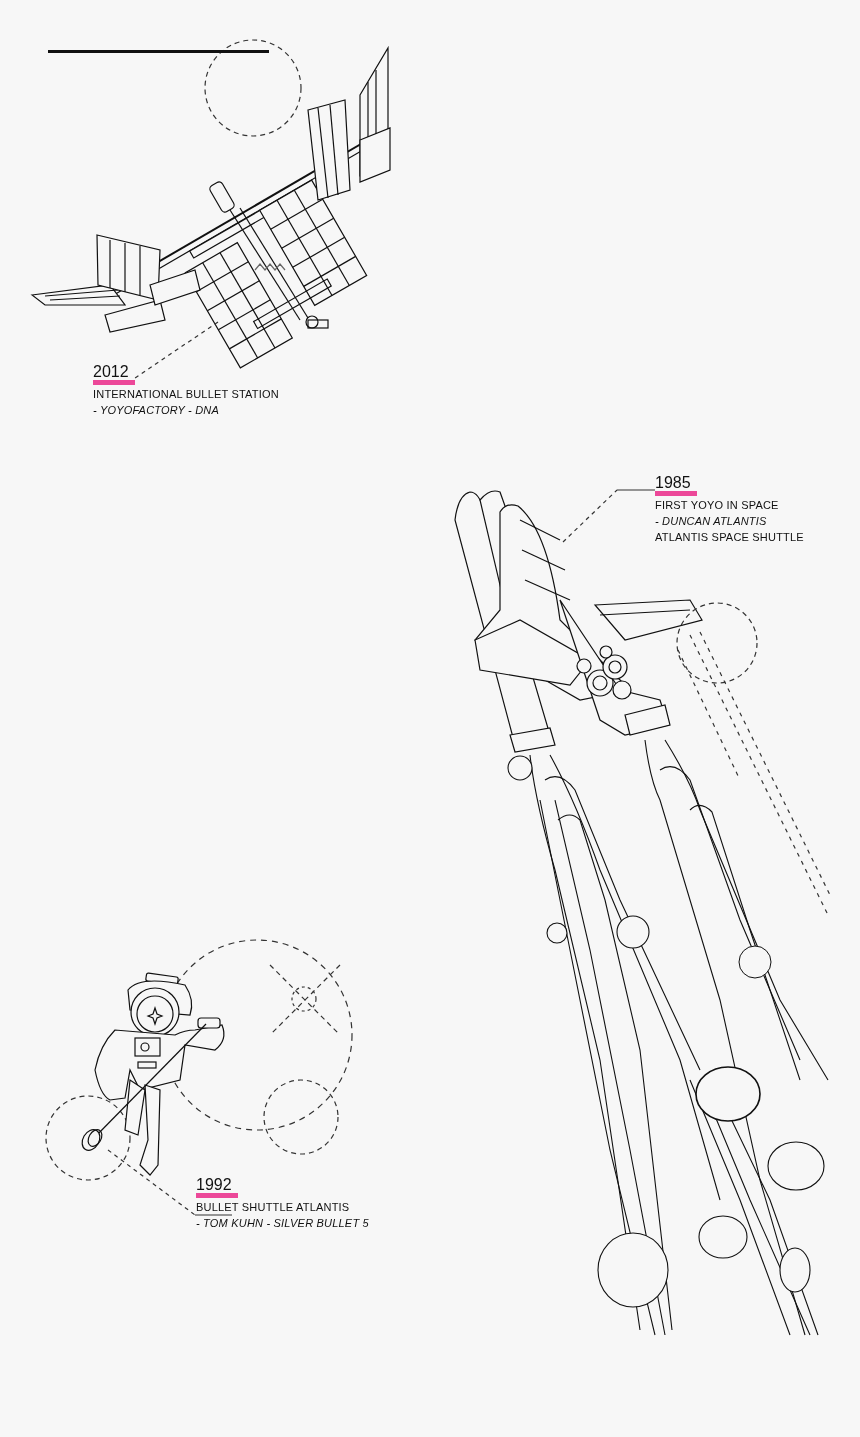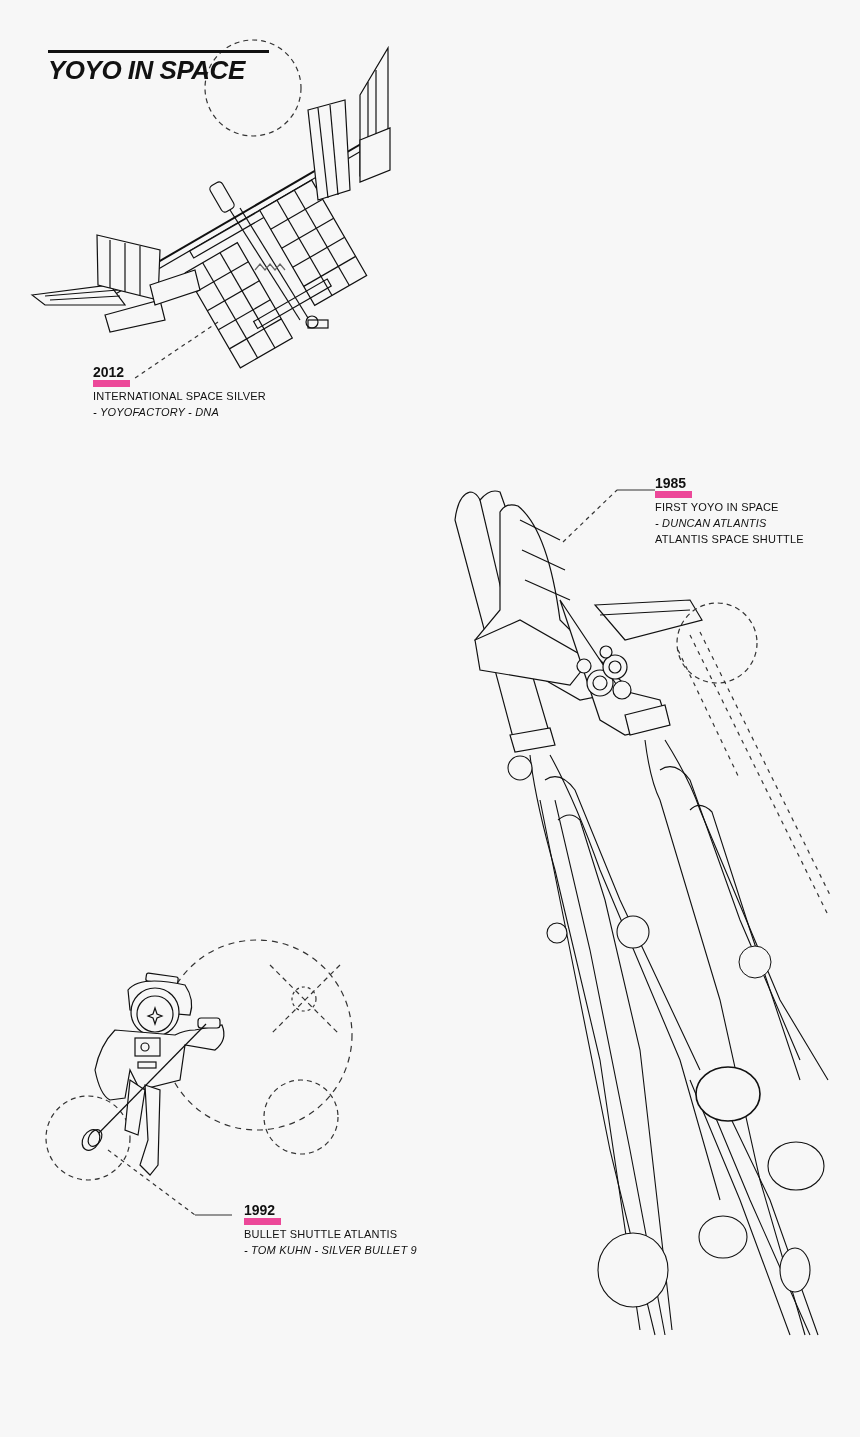--- a/index.html
+++ b/index.html
@@ -16,22 +16,22 @@
     position: absolute; left: 48px; top: 50px; width: 220px;
   }
   .title-rule { height: 3px; background: #111; width: 221px; }
   .title {
     font-size: 26px; font-weight: 700; font-style: italic;
     letter-spacing: -0.5px; margin-top: 3px; line-height: 28px;
     white-space: nowrap;
   }
   .label { position: absolute; font-size: 11px; line-height: 16px; white-space: nowrap; }
   .label .year {
-    display: inline-block; font-weight: 700; font-size: 14px;
-    border-bottom: 7px solid #ec4899; padding-right: 6px; margin-bottom: 1px;
+    display: inline-block; font-weight: 400; font-size: 16px;
+    border-bottom: 5px solid #ec4899; padding-right: 6px; margin-bottom: 1px;
   }
   .label .line { display: block; letter-spacing: 0.2px; }
   .label .sub { font-style: italic; font-size: 11px; }
 </style>
 </head>
 <body>
 
 <svg class="art" viewBox="0 0 860 1437" xmlns="http://www.w3.org/2000/svg" fill="none" stroke="#111" stroke-width="1.2">
 
   <g>
@@ -178,33 +178,32 @@
     <line x1="206" y1="1024" x2="92" y2="1140"></line>
     <ellipse cx="91" cy="1140" rx="8" ry="11" transform="rotate(30 91 1140)" fill="#f7f7f7"></ellipse>
     <ellipse cx="95" cy="1138" rx="6" ry="9" transform="rotate(30 95 1138)"></ellipse>
     <line x1="108" y1="1150" x2="195" y2="1215" stroke="#333" stroke-dasharray="4 4"></line>
     <line x1="195" y1="1215" x2="232" y2="1215" stroke="#333"></line>
   </g>
 </svg>
 
 <div class="title-wrap">
   <div class="title-rule"></div>
-  <div class="title">YOYO IN SPACE</div>
 </div>
 
 <div class="label" style="left:93px; top:364px;">
   <span class="year">2012</span>
-  <span class="line">INTERNATIONAL SPACE SILVER</span>
+  <span class="line">INTERNATIONAL BULLET STATION</span>
   <span class="line sub">- YOYOFACTORY - DNA</span>
 </div>
 
 <div class="label" style="left:655px; top:475px;">
   <span class="year">1985</span>
   <span class="line">FIRST YOYO IN SPACE</span>
   <span class="line sub">- DUNCAN ATLANTIS</span>
   <span class="line">ATLANTIS SPACE SHUTTLE</span>
 </div>
 
-<div class="label" style="left:196px; top:1202px;margin-left:48px;">
+<div class="label" style="left:196px; top:1177px;">
   <span class="year">1992</span>
   <span class="line">BULLET SHUTTLE ATLANTIS</span>
-  <span class="line sub">- TOM KUHN - SILVER BULLET 9</span>
+  <span class="line sub">- TOM KUHN - SILVER BULLET 5</span>
 </div>
 
 </body></html>

